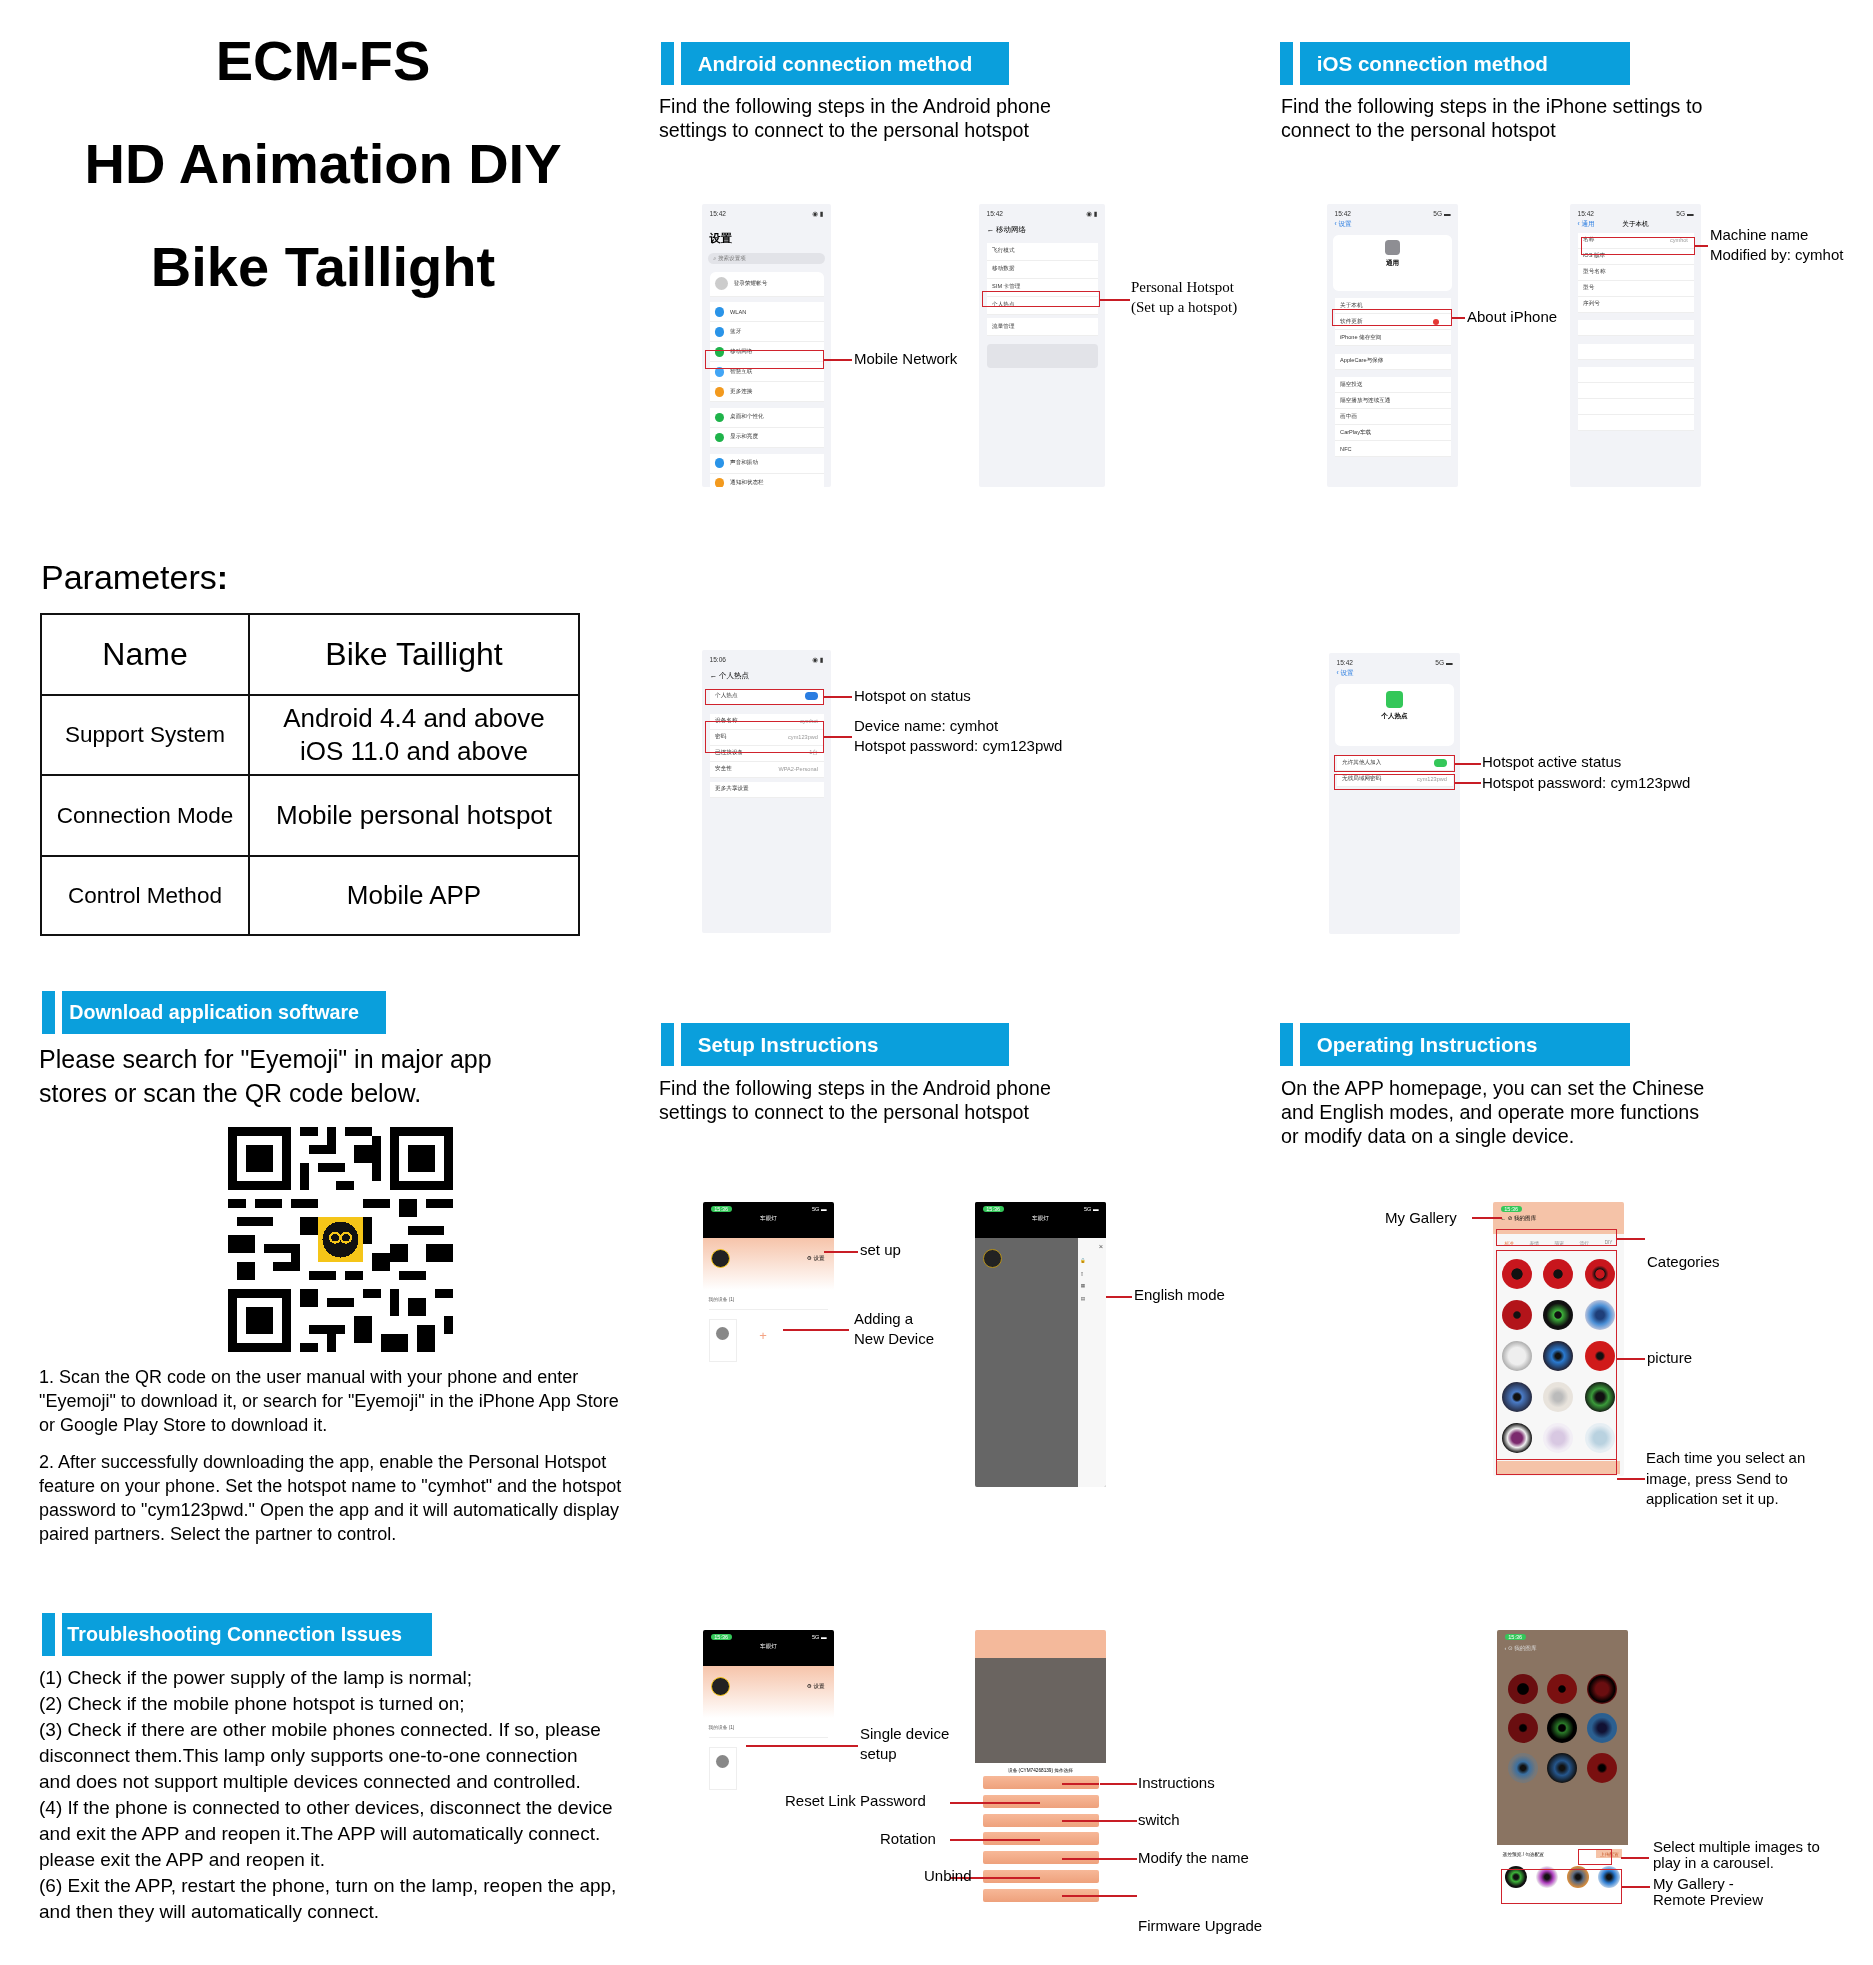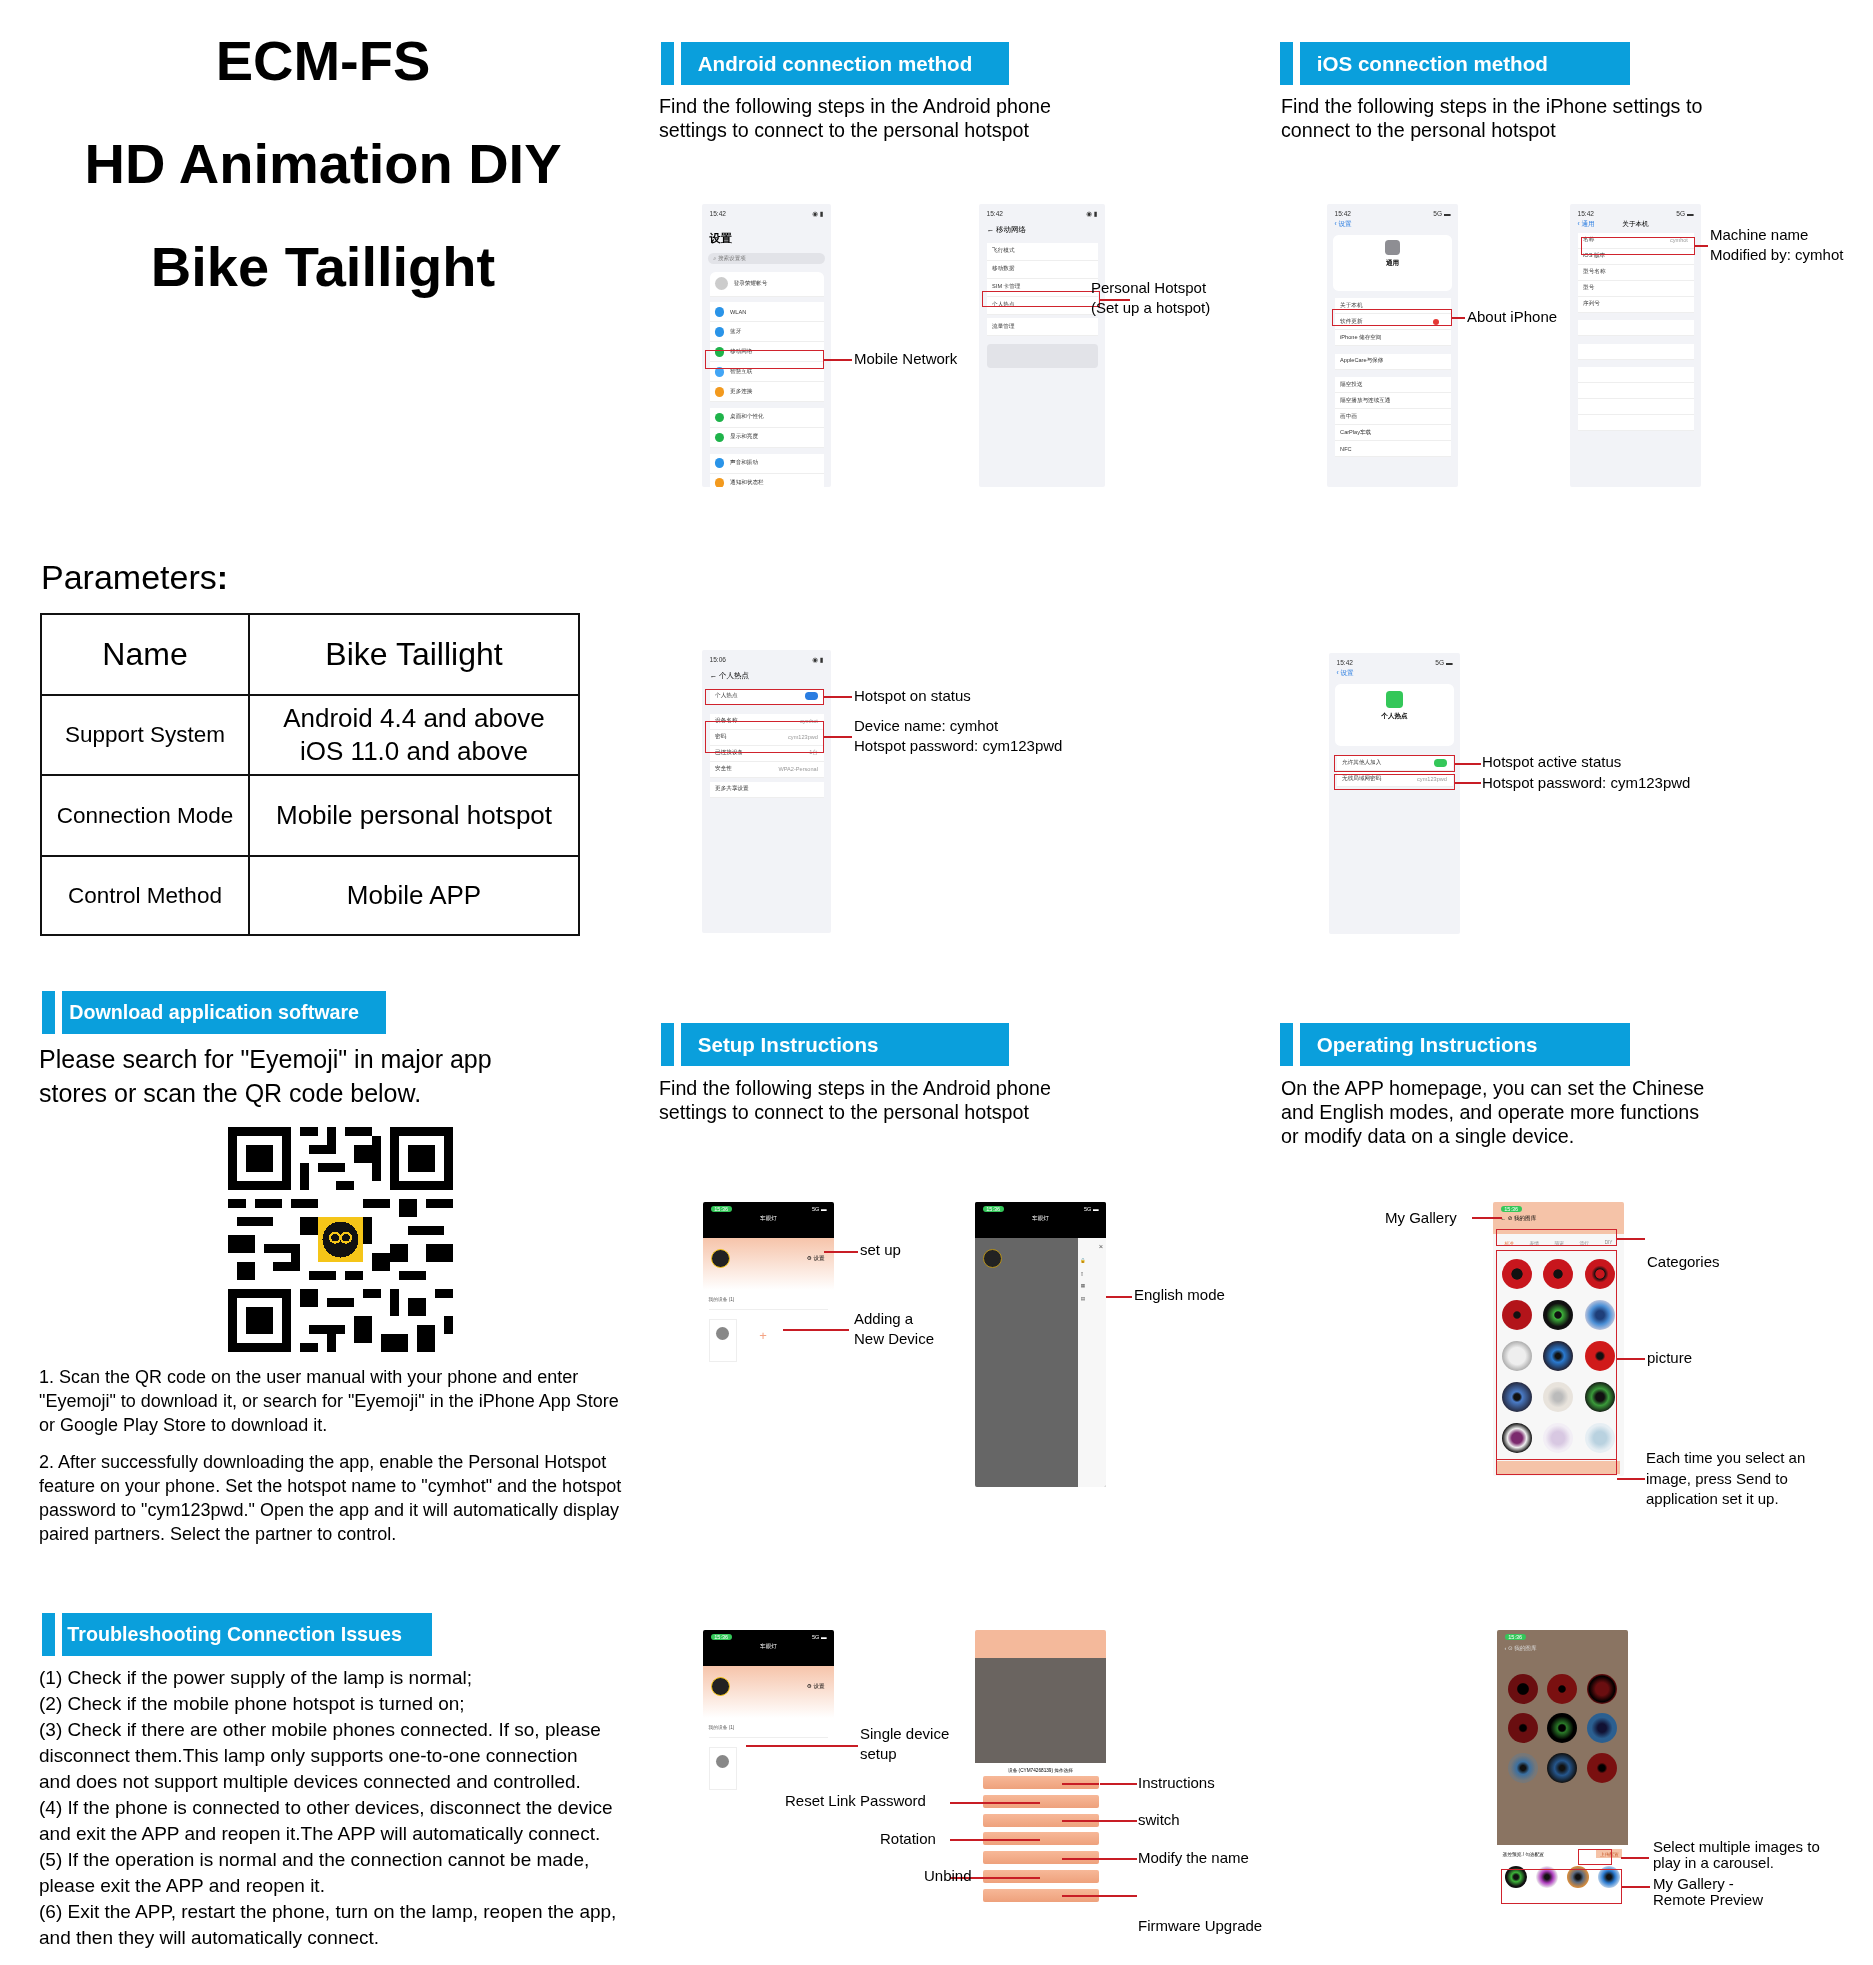--- a/index.html
+++ b/index.html
@@ -145,21 +145,20 @@
   <div class="bar" style="width:370px;padding-left:5.6px;font-size:19.7px;">Troubleshooting Connection Issues</div>
 </div>
 <div class="abs trb" style="left:39px;top:1665px;width:637px;">
   <div>(1) Check if the power supply of the lamp is normal;</div>
   <div>(2) Check if the mobile phone hotspot is turned on;</div>
   <div>(3) Check if there are other mobile phones connected. If so, please</div>
   <div>disconnect them.This lamp only supports one-to-one connection</div>
   <div>and does not support multiple devices connected and controlled.</div>
   <div>(4) If the phone is connected to other devices, disconnect the device</div>
   <div>and exit the APP and reopen it.The APP will automatically connect.</div>
-  <div>(5) If the operation is normal and the connection cannot be made,</div>
   <div>please exit the APP and reopen it.</div>
   <div>(6) Exit the APP, restart the phone, turn on the lamp, reopen the app,</div>
   <div>and then they will automatically connect.</div>
 </div>
 
 <div class="hdr" style="left:661px;top:42px;">
   <div class="stripe"></div>
   <div class="bar" style="width:328px;">Android connection method</div>
 </div>
 <div class="abs desc" style="left:659px;top:94px;">
@@ -241,21 +240,21 @@
       <span>个人热点</span>
     </div>
   <div style="height:3.7px;"></div>
   <div class="row" style="height:17px;">
       <span>流量管理</span>
     </div>
   <div style="margin:7.5px 7.5px;background:#e2e3e8;height:24px;border-radius:3.7px;"></div>
 </div>
 <div class="hl" style="left:982px;top:291px;width:118px;height:16px;"></div>
 <div class="line" style="left:1100px;top:299px;width:30px;"></div>
-<div class="lbl" style="left:1091px;top:278px;">
+<div class="lbl" style="left:1131px;top:278px;font-family:Liberation Serif, serif;">
   <div>Personal Hotspot</div>
   <div>(Set up a hotspot)</div>
 </div>
 
 <div class="phone" style="left:702px;top:650px;width:129px;height:283px;">
   <div class="status">
       <span>15:06</span>
       <span>◉ ▮</span>
     </div>
   <div style="font-size:7.5px;padding:7.5px 7.5px;">← <span>个人热点</span></div>

